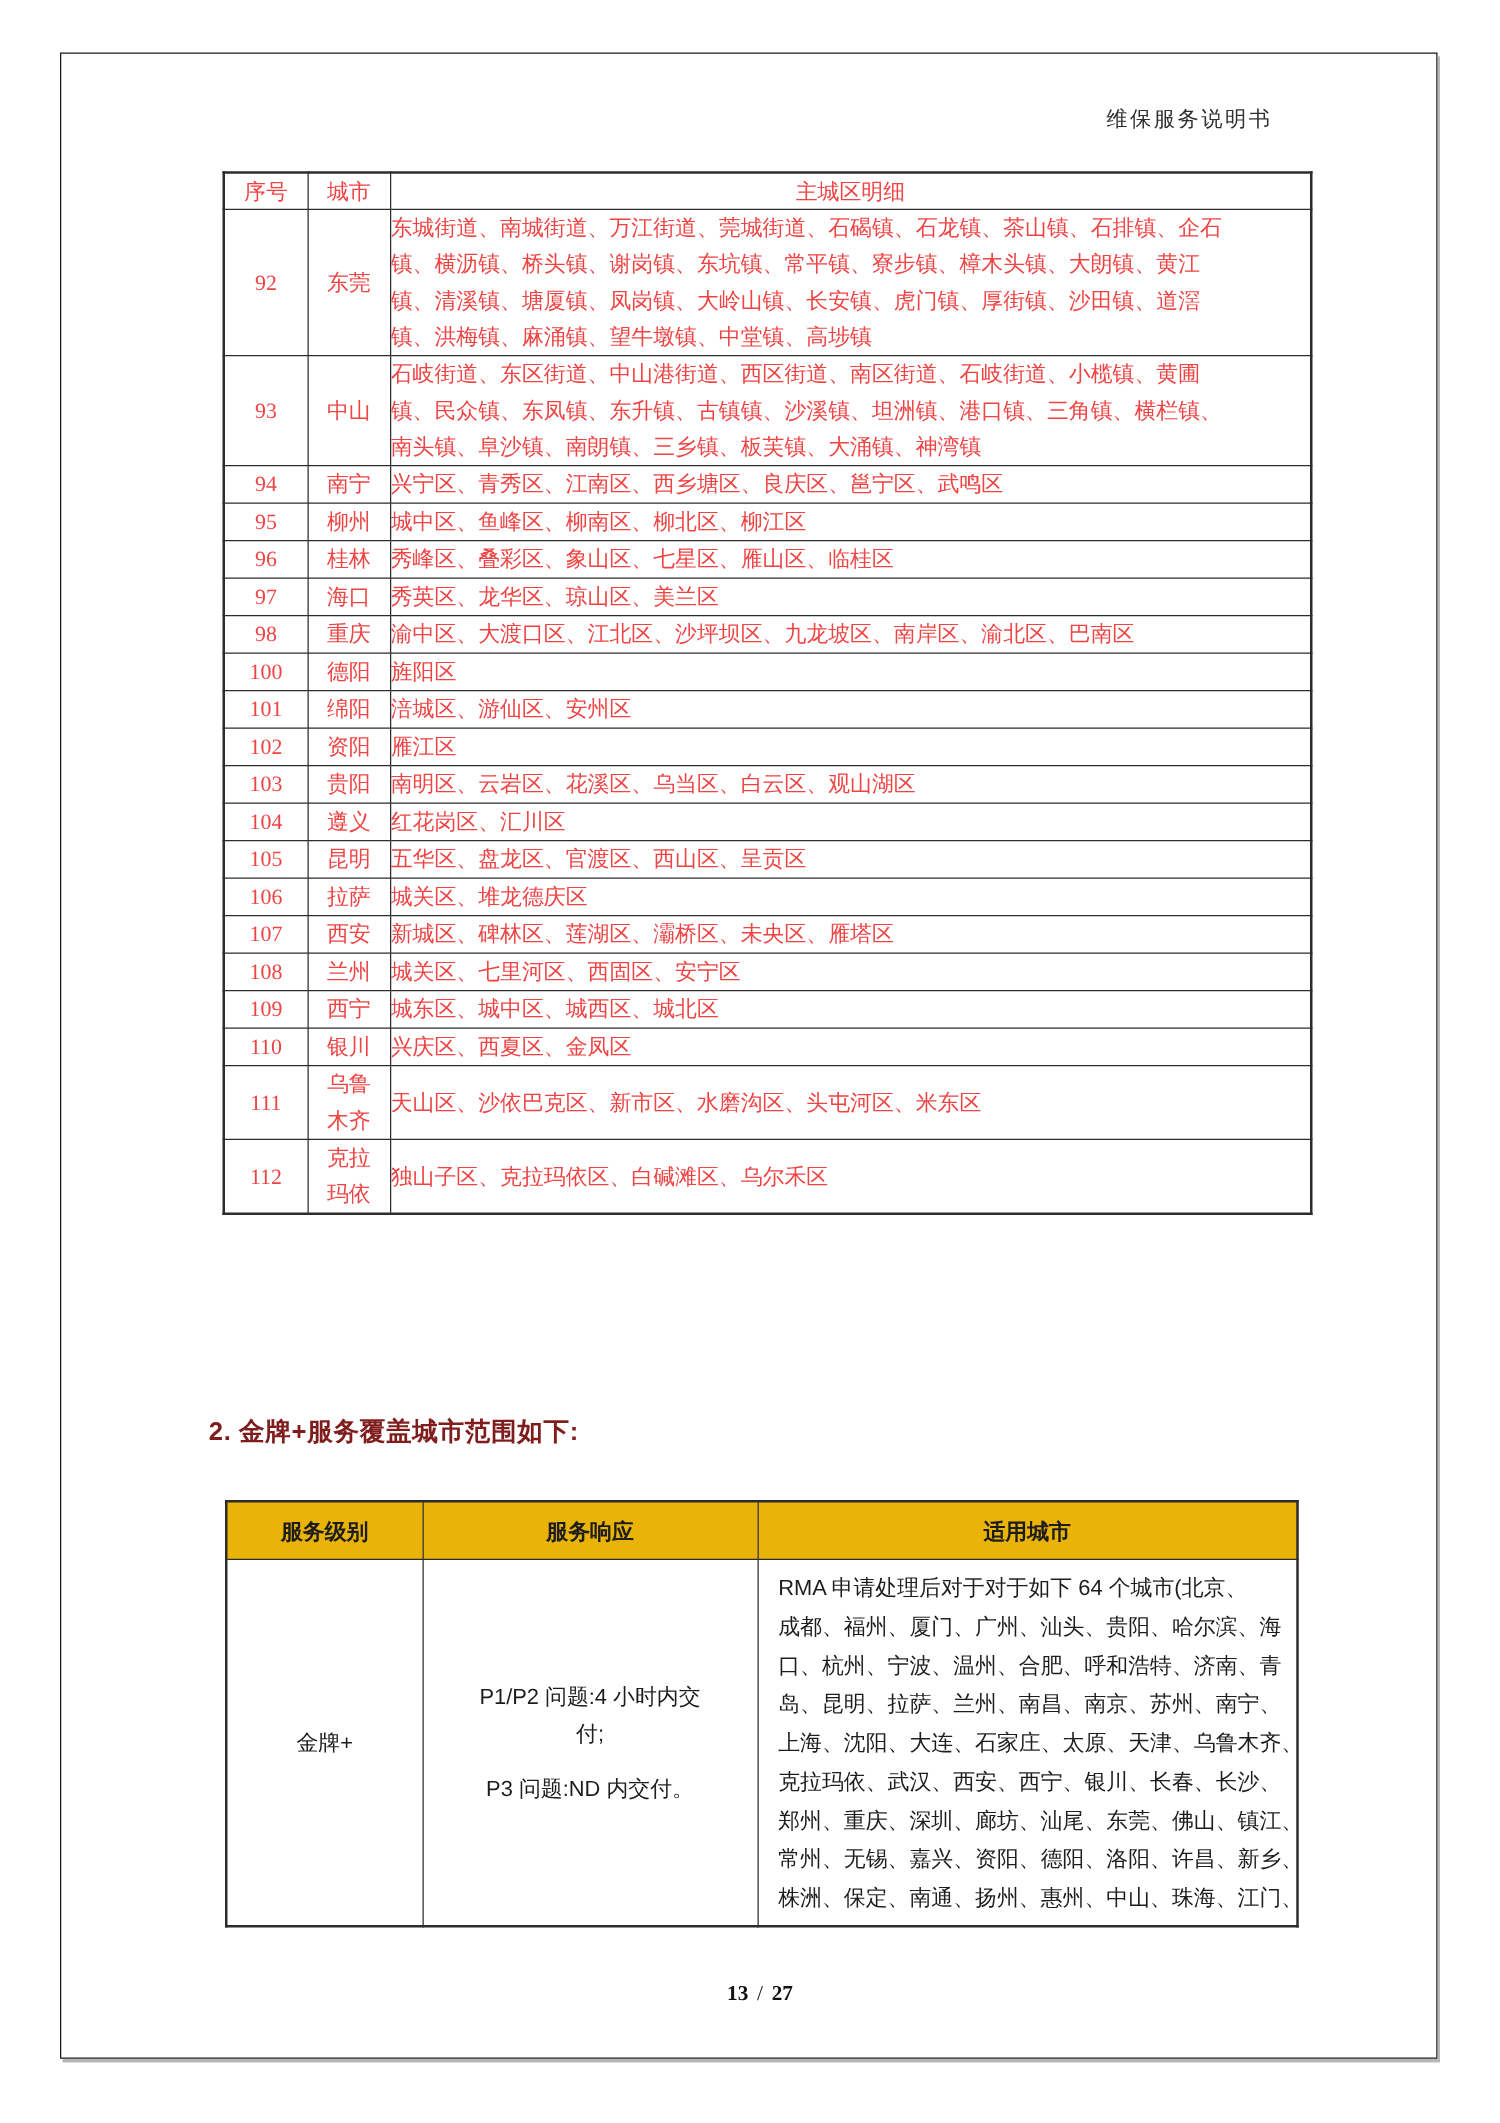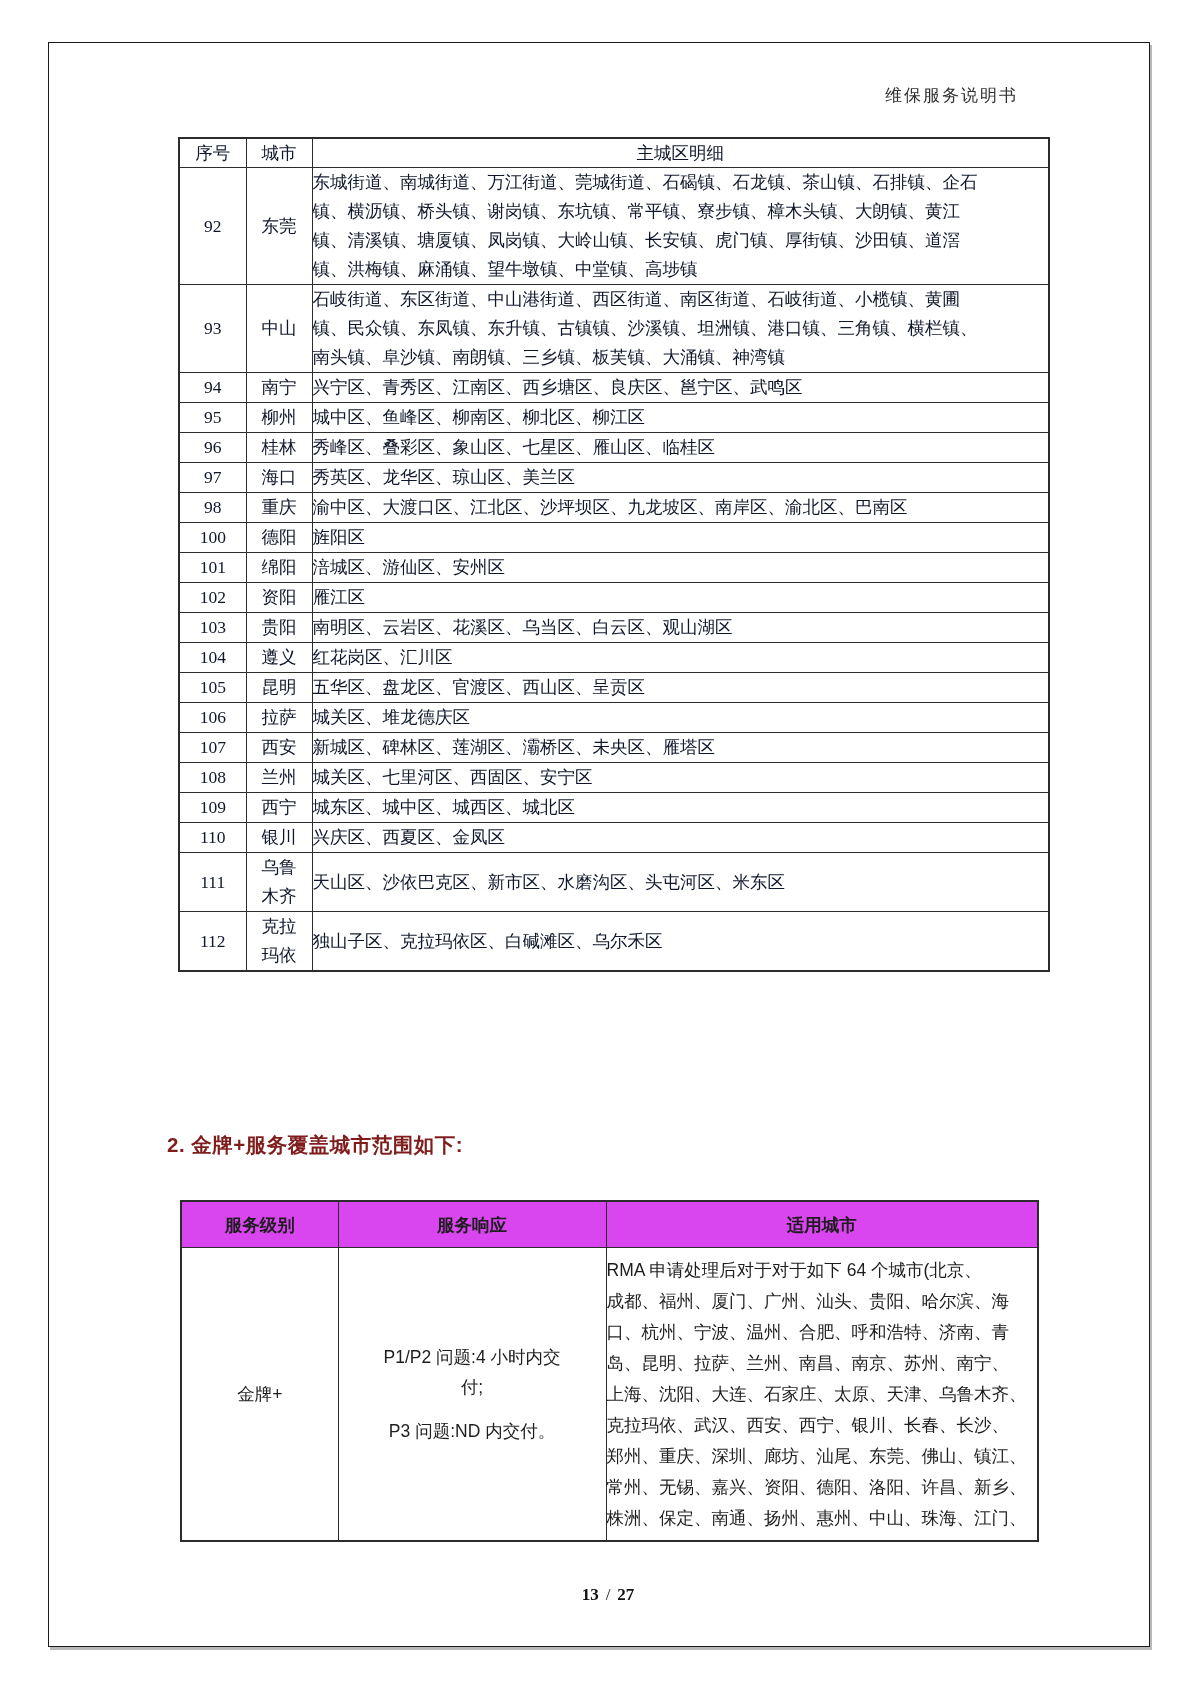--- a/index.html
+++ b/index.html
@@ -5,47 +5,47 @@
   html,body{margin:0;padding:0;background:#ffffff;}
   .page{position:relative;width:1200px;height:1698px;background:#ffffff;overflow:hidden;
         font-family:"Liberation Sans", sans-serif;color:#1c1c1c;}
   .frame{position:absolute;left:48px;top:42px;width:1100px;height:1603px;
          border:1px solid #1b1b1b;box-shadow:2px 3px 0 rgba(0,0,0,0.28);}
   .doc-header{position:absolute;top:84px;right:182px;font-family:"Liberation Serif", serif;
               font-size:17px;letter-spacing:2px;color:#2f2f2f;margin-left:28px;}
 
   
   table.city{position:absolute;left:178px;top:137px;width:870px;border-collapse:collapse;
-             table-layout:fixed;border:2px solid #2c2c2c;font-size:17.5px;color:#0f172a;
+             table-layout:fixed;border:2px solid #2c2c2c;font-size:17.5px;color:#ef4444;
              font-family:"Liberation Serif", serif;}
   table.city col.c1{width:67px;} table.city col.c2{width:66px;} table.city col.c3{width:737px;}
   table.city th{border:1px solid #2c2c2c;font-weight:normal;height:28px;text-align:center;
                 background:#fff;padding:0;}
   table.city td{border:1px solid #2c2c2c;vertical-align:middle;padding:0;}
   td.c-no,td.c-city{text-align:center;}
   td.c-detail{padding:2px 10px;}
   .ln{line-height:29px;white-space:nowrap;overflow:hidden;}
 
   
   .sec-heading{position:absolute;left:167px;top:1131px;font-size:20.5px;font-weight:bold;
                color:#7f1d1d;letter-spacing:0.5px;}
 
   
   table.svc{position:absolute;left:180px;top:1200px;width:857px;border-collapse:collapse;
             table-layout:fixed;border:2px solid #2c2c2c;font-size:17.5px;color:#1d1d1d;}
   table.svc col.s1{width:157px;} table.svc col.s2{width:268px;} table.svc col.s3{width:432px;}
-  table.svc th{background:#d946ef;border:1px solid #2c2c2c;height:45px;font-size:17.5px;
+  table.svc th{background:#eab308;border:1px solid #2c2c2c;height:45px;font-size:17.5px;
                font-weight:bold;text-align:center;padding:0;margin-left:12px;}
   table.svc td{border:1px solid #2c2c2c;vertical-align:middle;padding:0;}
   td.level-cell{text-align:center;height:292px;}
   td.response-cell{text-align:center;}
   .para{margin:14px 0;}
   .para .ln{line-height:30px;}
   td.cities-cell{vertical-align:top;padding:9px 12px 2px 12px;}
-  td.cities-cell .ln{line-height:31px;}
+  td.cities-cell .ln{line-height:31px;padding-left:16px;}
 
   .doc-footer{position:absolute;left:58px;top:1585px;width:1100px;text-align:center;
               font-family:"Liberation Serif", serif;font-size:17px;color:#111;}
   .doc-footer .num{font-weight:bold;}
   .doc-footer .sep{margin:0 7px;font-weight:normal;}
 </style>
 </head>
 <body>
 
 <div class="page">

